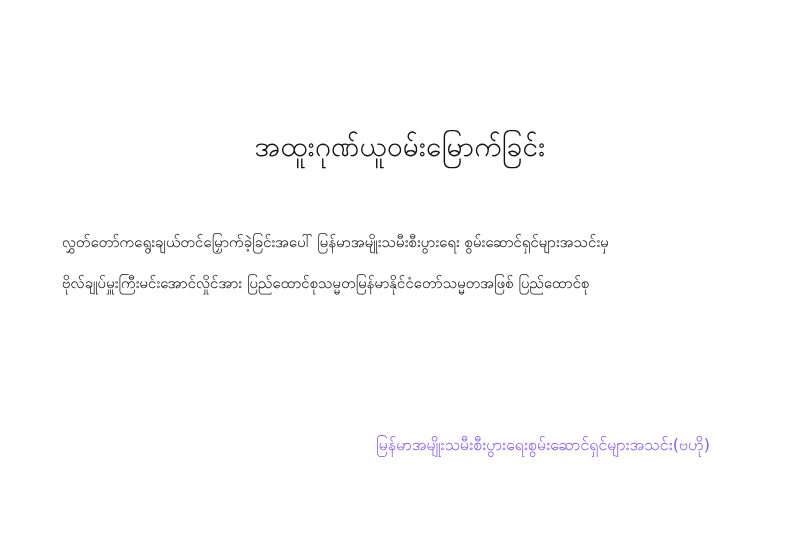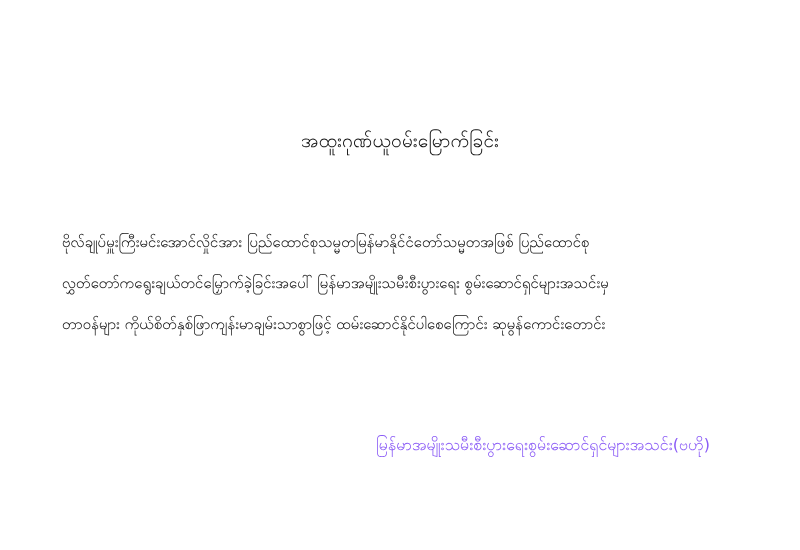--- a/index.html
+++ b/index.html
@@ -20,21 +20,21 @@
     height: 550px;
     box-sizing: border-box;
     padding: 0;
   }
   .doc-title {
     position: absolute;
     top: 126px;
     left: 0;
     width: 800px;
     text-align: center;
-    font-size: 19px;
+    font-size: 28px;
     line-height: 1.5;
     font-weight: 400;
     letter-spacing: 0.2px;
     color: #111111;
   }
   .body-block {
     position: absolute;
     top: 222px;
     left: 62px;
     width: 676px;
@@ -59,20 +59,19 @@
   }
 </style>
 </head>
 <body>
 
 <div class="page">
 
   <div class="doc-title">အထူးဂုဏ်ယူဝမ်းမြောက်ခြင်း</div>
 
   <div class="body-block">
+    <div class="body-line">လွှတ်တော်ကရွေးချယ်တင်မြှောက်ခဲ့ခြင်းအပေါ် မြန်မာအမျိုးသမီးစီးပွားရေး စွမ်းဆောင်ရှင်များအသင်းမှ</div>
     <div class="body-line">ဗိုလ်ချုပ်မှူးကြီးမင်းအောင်လှိုင်အား ပြည်ထောင်စုသမ္မတမြန်မာနိုင်ငံတော်သမ္မတအဖြစ်   ပြည်ထောင်စု</div>
-    <div class="body-line">လွှတ်တော်ကရွေးချယ်တင်မြှောက်ခဲ့ခြင်းအပေါ် မြန်မာအမျိုးသမီးစီးပွားရေး စွမ်းဆောင်ရှင်များအသင်းမှ</div>
-    <div class="body-line">တာဝန်များ ကိုယ်စိတ်နှစ်ဖြာကျန်းမာချမ်းသာစွာဖြင့် ထမ်းဆောင်နိုင်ပါစေကြောင်း ဆုမွန်ကောင်းတောင်း</div>
   </div>
 
   <div class="signature">မြန်မာအမျိုးသမီးစီးပွားရေးစွမ်းဆောင်ရှင်များအသင်း(ဗဟို)</div>
 
 </div>
 
 </body></html>

